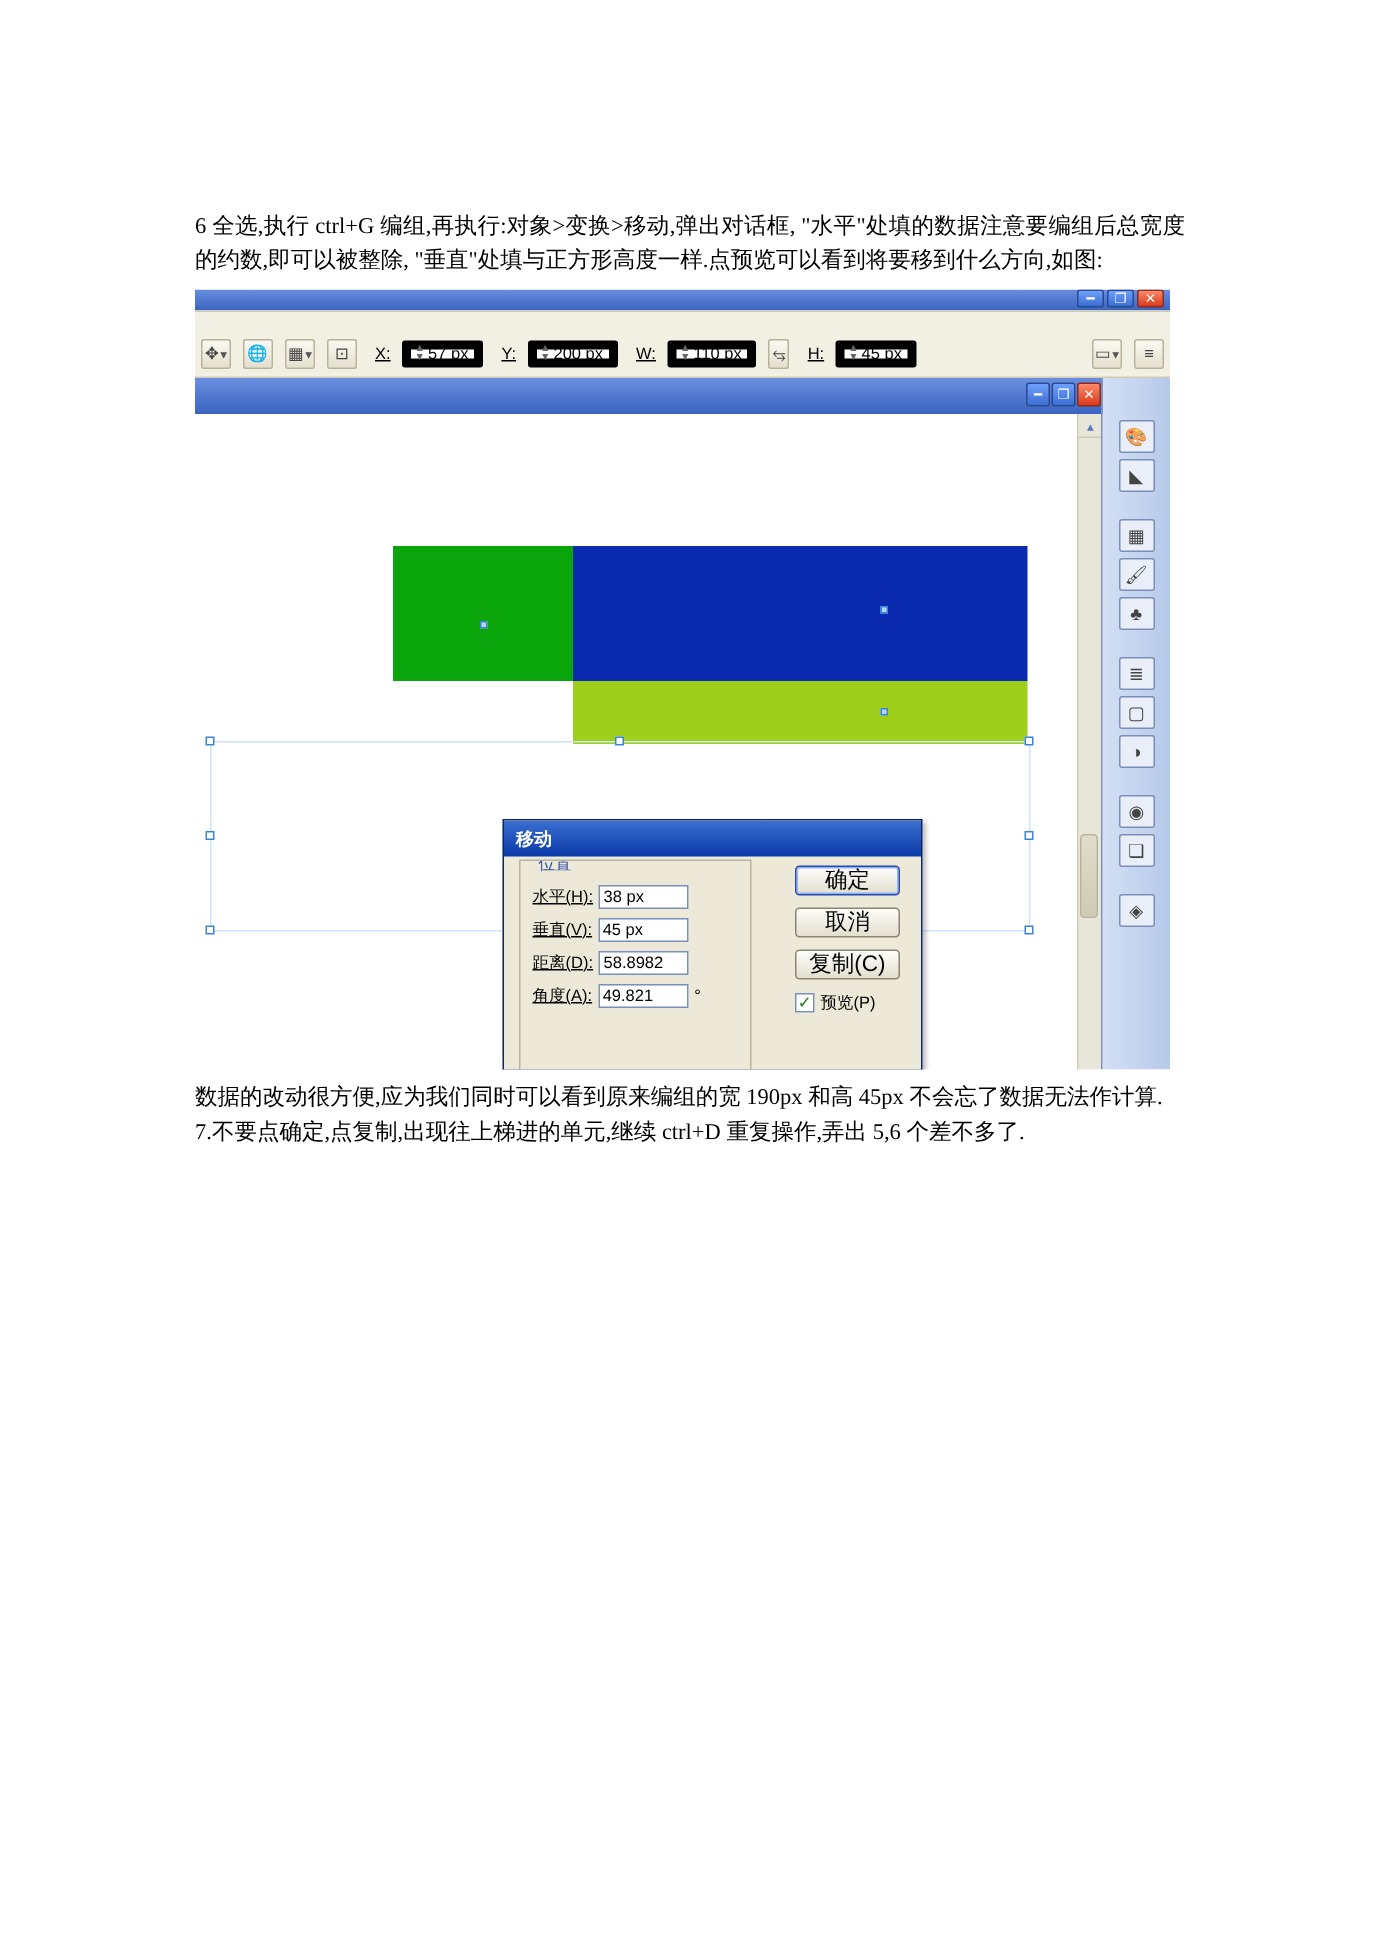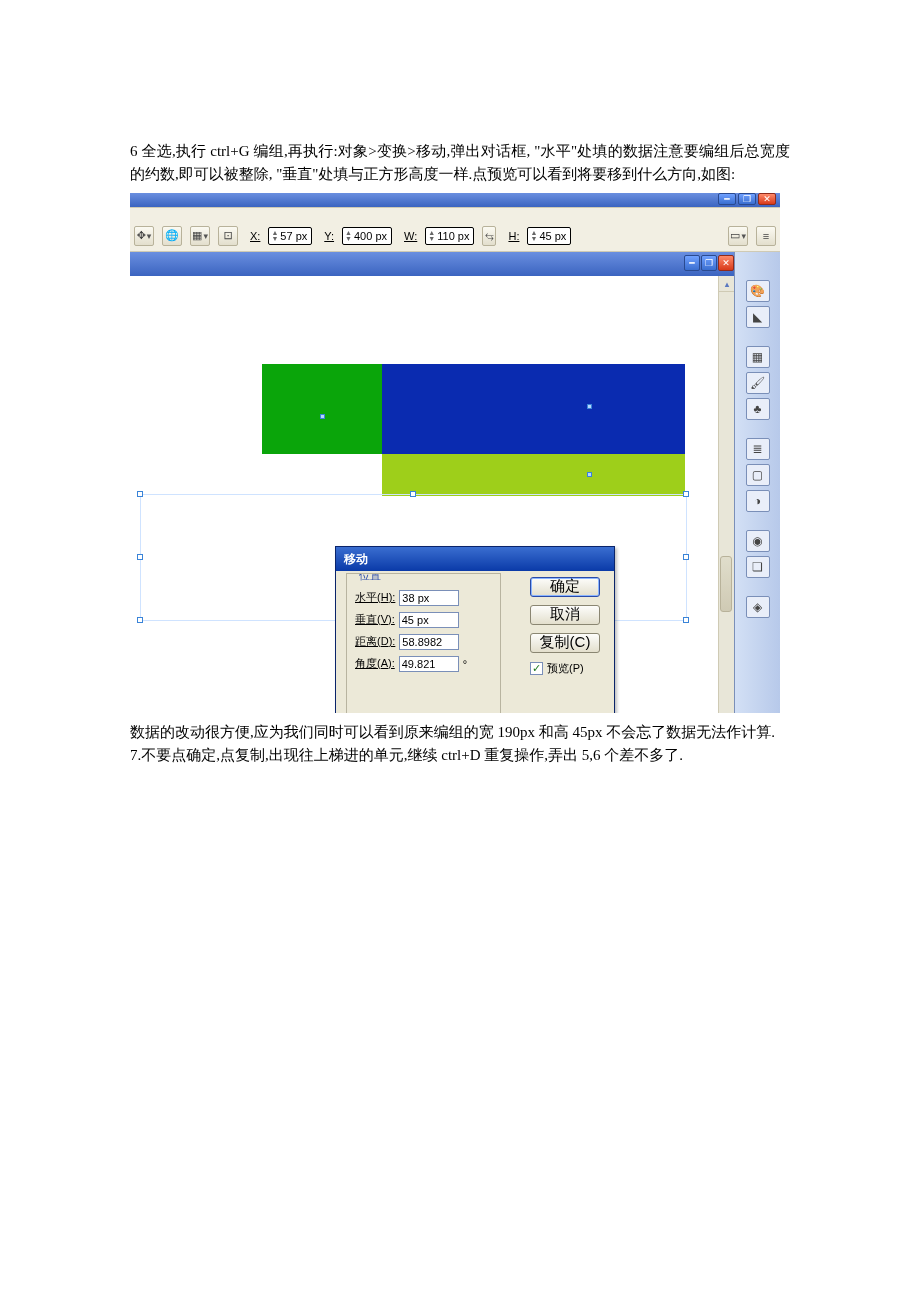--- a/index.html
+++ b/index.html
@@ -64,21 +64,21 @@
     border: 1px solid #b8b29a;
     background: linear-gradient(#fbfaf2,#e3dfcd);
     border-radius: 2px;
     display:flex; align-items:center; justify-content:center;
     color:#444;
   }
   .dropdown-caret::after { content:"▾"; font-size:9px; margin-left:1px; color:#555;}
   .field-lbl { text-decoration: underline; margin-left:4px; }
   .spin {
     display:inline-flex; align-items:center;
-    border:1px solid #000000; background:#fff; height:18px;
+    border:6px solid #000000; background:#fff; height:18px;
     padding:0 4px 0 2px; border-radius:2px; gap:2px;
   }
   .spin .arrows { font-size:7px; line-height:6px; color:#666; display:flex; flex-direction:column; }
   .spin .val { font-size:11px; }
 
   
   .darkbar {
     position: absolute; left:0; top:59px; right:0; height:24px;
     background: linear-gradient(#6a8fe0,#3b64c0);
   }
@@ -218,21 +218,21 @@
             </span>
           <span class="val">57 px</span>
         </span>
 
         <span class="field-lbl">Y:</span>
         <span class="spin">
           <span class="arrows">
               <span>▲</span>
               <span>▼</span>
             </span>
-          <span class="val">400 px</span>
+          <span class="val">200 px</span>
         </span>
 
         <span class="field-lbl">W:</span>
         <span class="spin">
           <span class="arrows">
               <span>▲</span>
               <span>▼</span>
             </span>
           <span class="val">110 px</span>
         </span>

